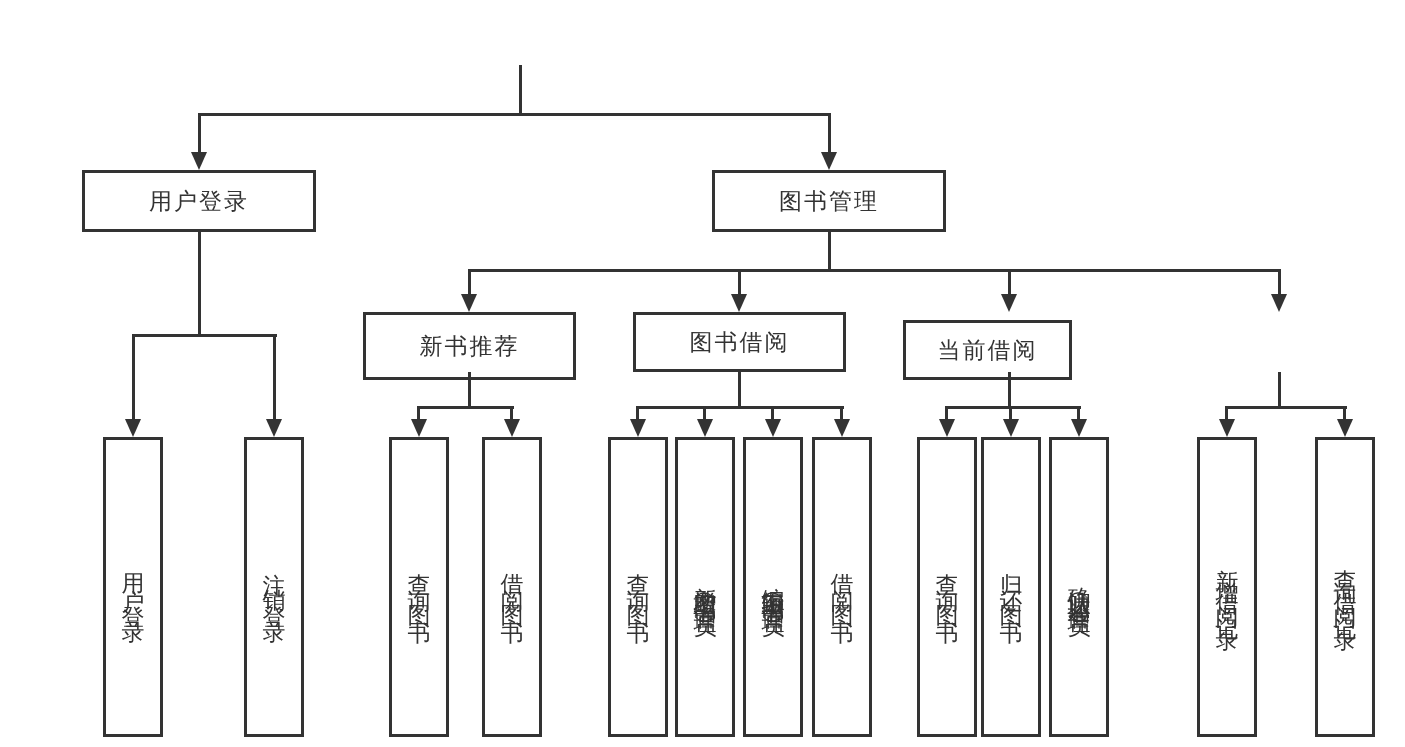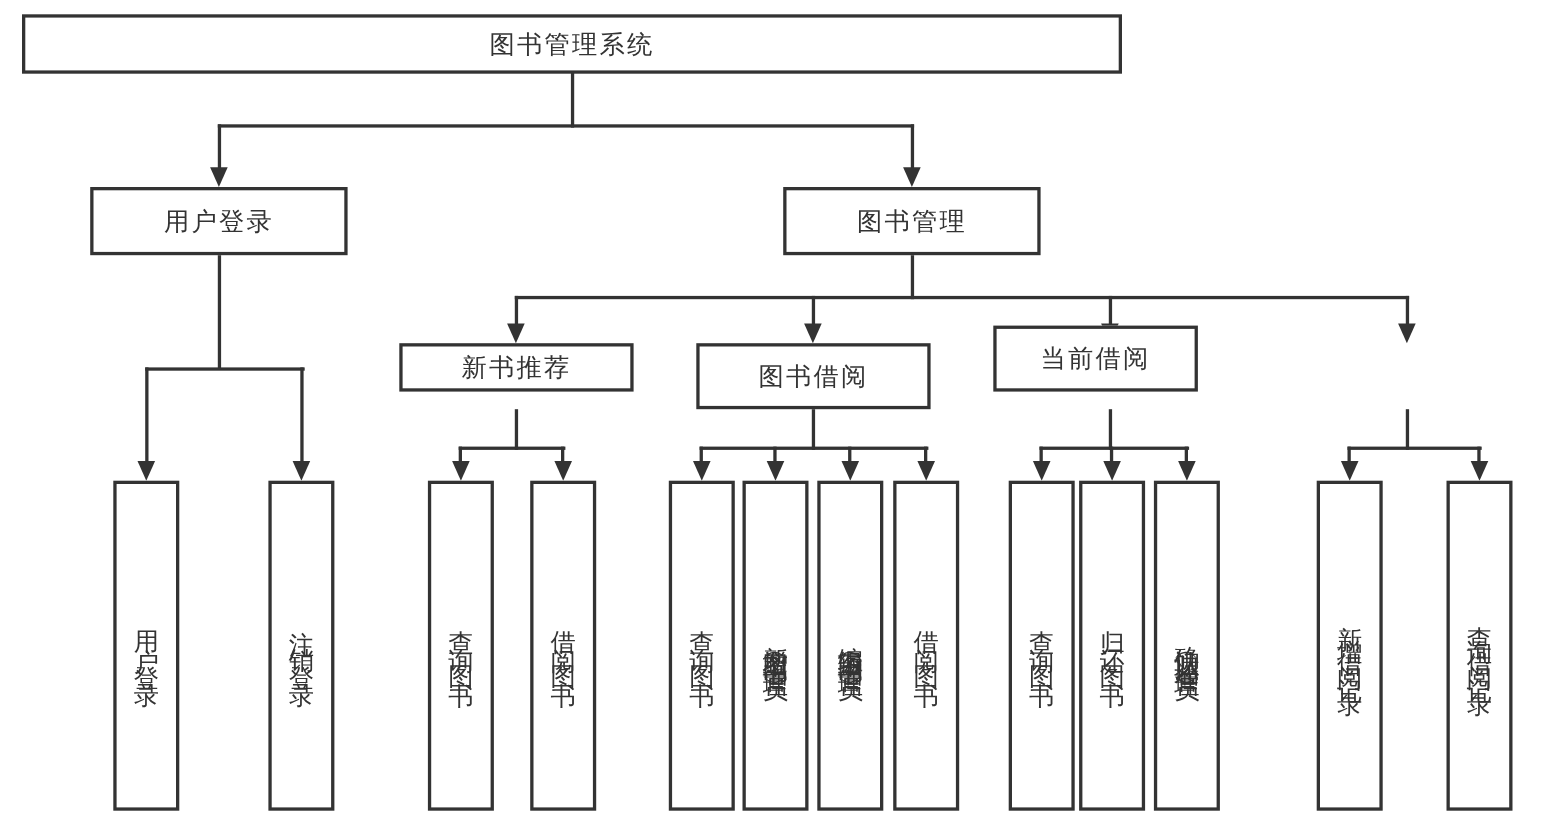--- a/index.html
+++ b/index.html
@@ -57,23 +57,20 @@
     color: #b0b0b0;
     z-index: 5;
     white-space: nowrap;
   }
 </style>
 </head>
 <body>
 
 <div class="canvas">
 
-  <div class="box" style="left:20px; top:13px; width:1000px; height:54px;">
-    <span class="lbl">图书管理系统</span>
-  </div>
 
   <div class="lv" style="left:519px; top:65px; height:51px;"></div>
   <div class="lh" style="left:198px; top:113px; width:633px;"></div>
   <div class="lv" style="left:198px; top:113px; height:41px;"></div>
   <div class="ar" style="left:191px; top:152px;"></div>
   <div class="lv" style="left:828px; top:113px; height:41px;"></div>
   <div class="ar" style="left:821px; top:152px;"></div>
 
   <div class="box" style="left:82px; top:170px; width:234px; height:62px;">
     <span class="lbl">用户登录</span>
@@ -93,27 +90,27 @@
   <div class="lh" style="left:468px; top:269px; width:813px;"></div>
   <div class="lv" style="left:468px; top:269px; height:28px;"></div>
   <div class="ar" style="left:461px; top:294px;"></div>
   <div class="lv" style="left:738px; top:269px; height:28px;"></div>
   <div class="ar" style="left:731px; top:294px;"></div>
   <div class="lv" style="left:1008px; top:269px; height:28px;"></div>
   <div class="ar" style="left:1001px; top:294px;"></div>
   <div class="lv" style="left:1278px; top:269px; height:28px;"></div>
   <div class="ar" style="left:1271px; top:294px;"></div>
 
-  <div class="box" style="left:363px; top:312px; width:213px; height:44px;font-family:Liberation Mono, monospace;">
+  <div class="box" style="left:363px; top:312px; width:213px; height:68px;font-family:Liberation Mono, monospace;">
     <span class="lbl">新书推荐</span>
   </div>
   <div class="box" style="left:633px; top:312px; width:213px; height:60px;">
     <span class="lbl">图书借阅</span>
   </div>
-  <div class="box" style="left:903px; top:296px; width:186px; height:60px;font-family:Liberation Mono, monospace;">
+  <div class="box" style="left:903px; top:320px; width:169px; height:60px;font-family:Liberation Mono, monospace;">
     <span class="lbl">当前借阅</span>
   </div>
 
   <div class="lv" style="left:468px; top:372px; height:37px;"></div>
   <div class="lh" style="left:417px; top:406px; width:97px;"></div>
   <div class="lv" style="left:417px; top:406px; height:16px;"></div>
   <div class="ar" style="left:411px; top:419px;"></div>
   <div class="lv" style="left:510px; top:406px; height:16px;"></div>
   <div class="ar" style="left:504px; top:419px;"></div>
 

